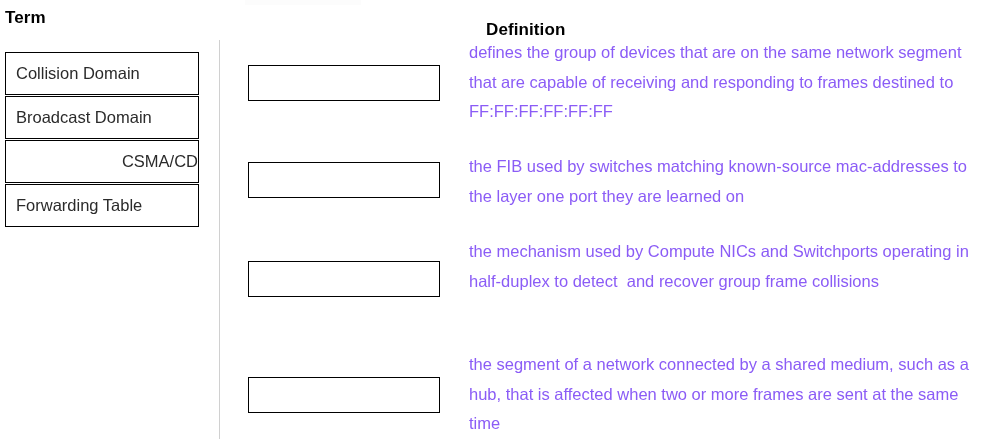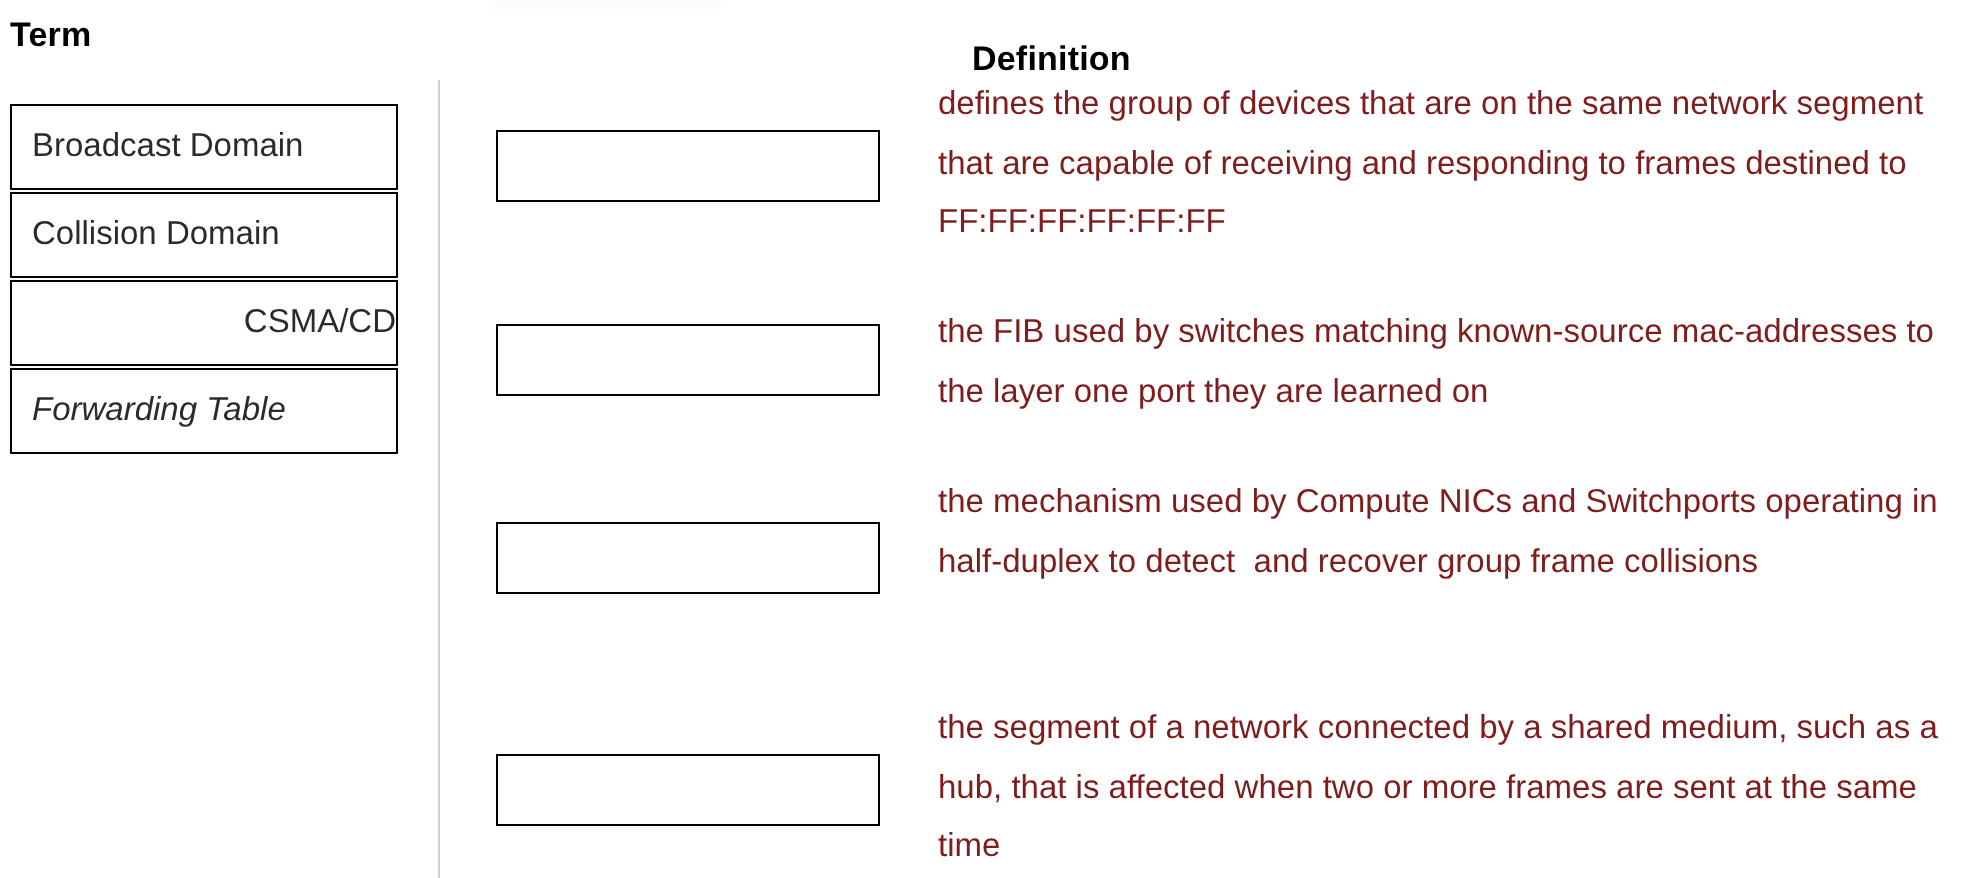--- a/index.html
+++ b/index.html
@@ -64,62 +64,62 @@
     background: #ffffff;
     margin-bottom: 1px;
     display: flex;
     align-items: center;
     justify-content: flex-end;
     font-size: 16.5px;
     color: #2b2b2b;
     cursor: move;
     user-select: none;
   }
-  .term-tile:last-child { margin-bottom: 0; font-style: italic; }
+  .term-tile:last-child { margin-bottom: 0; }
 
   
   .drop-box {
     position: absolute;
     box-sizing: border-box;
     left: 248px;
     width: 192px;
     height: 36px;
     border: 1.5px solid #000000;
     background: #ffffff;
     cursor: pointer;
   }
 
   
   .definition {
     position: absolute;
     left: 469px;
     width: 500px;
     font-size: 16.5px;
     line-height: 29.5px;
-    color: #7f1d1d;
+    color: #8b5cf6;
     white-space: pre-wrap;
   }
 </style>
 </head>
 <body>
 
 <div class="top-artifact"></div>
 
 <div class="col-heading" id="term-heading">Term</div>
 
 <div class="col-heading" id="definition-heading">Definition</div>
 
 <div class="divider"></div>
 
 <div id="term-list">
   <div class="term-tile" style="justify-content: flex-start; padding-left: 10px;">
-    <span>Broadcast Domain</span>
+    <span>Collision Domain</span>
   </div>
   <div class="term-tile" style="justify-content: flex-start; padding-left: 10px;">
-    <span>Collision Domain</span>
+    <span>Broadcast Domain</span>
   </div>
   <div class="term-tile">
     <span>CSMA/CD</span>
   </div>
   <div class="term-tile" style="justify-content: flex-start; padding-left: 10px;">
     <span>Forwarding Table</span>
   </div>
 </div>
 
 <div class="drop-box" style="top:65px;"></div>

